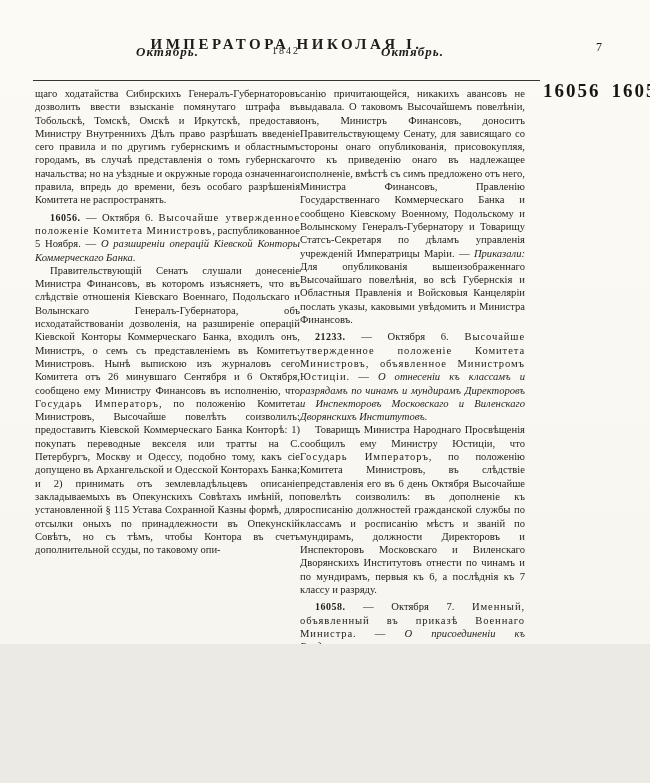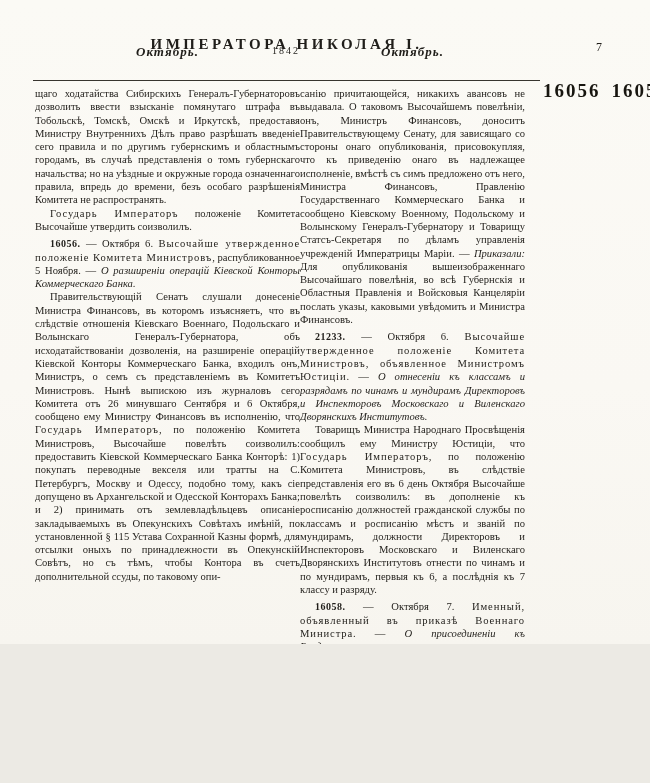--- a/index.html
+++ b/index.html
@@ -78,21 +78,20 @@
 
   <div class="margin-nums">
     <span>16056</span>
     <span>16057</span>
     <span>16058</span>
   </div>
 
   <div class="cols">
     <div class="col">
         <p><span>щаго ходатайства Сибирскихъ Генералъ-Губернаторовъ дозволить ввести взысканіе помянутаго штрафа въ Тобольскѣ, Томскѣ, Омскѣ и Иркутскѣ, предоставя Министру Внутреннихъ Дѣлъ право разрѣшать введеніе сего правила и по другимъ губернскимъ и областнымъ городамъ, въ случаѣ представленія о томъ губернскаго начальства; но на уѣздные и окружные города означеннаго правила, впредь до времени, безъ особаго разрѣшенія Комитета не распространять.</span></p>
-        <p class="indent"><span class="seg-g">Государь Императоръ</span><span> положеніе Комитета Высочайше утвердить соизволилъ.</span></p>
         <p class="indent heading"><span class="seg-num">16056.</span><span> — Октября 6. </span><span class="seg-g">Высочайше утвержденное положеніе Комитета Министровъ</span><span>, распубликованное 5 Ноября. — </span><span class="seg-i">О разширеніи операцій Кіевской Конторы Коммерческаго Банка.</span></p>
         <p class="indent"><span>Правительствующій Сенатъ слушали донесеніе Министра Финансовъ, въ которомъ изъясняетъ, что въ слѣдствіе отношенія Кіевскаго Военнаго, Подольскаго и Волынскаго Генералъ-Губернатора, объ исходатайствованіи дозволенія, на разширеніе операцій Кіевской Конторы Коммерческаго Банка, входилъ онъ, Министръ, о семъ съ представленіемъ въ Комитетъ Министровъ. Нынѣ выпискою изъ журналовъ сего Комитета отъ 26 минувшаго Сентября и 6 Октября, сообщено ему Министру Финансовъ въ исполненію, что </span><span class="seg-g">Государь Императоръ</span><span>, по положенію Комитета Министровъ, Высочайше повелѣть соизволилъ: предоставить Кіевской Коммерческаго Банка Конторѣ: 1) покупать переводные векселя или тратты на С. Петербургъ, Москву и Одессу, подобно тому, какъ сіе допущено въ Архангельской и Одесской Конторахъ Банка; и 2) принимать отъ землевладѣльцевъ описаніе закладываемыхъ въ Опекунскихъ Совѣтахъ имѣній, по установленной § 115 Устава Сохранной Казны формѣ, для отсылки оныхъ по принадлежности въ Опекунскій Совѣтъ, но съ тѣмъ, чтобы Контора въ счетъ дополнительной ссуды, по таковому опи-</span></p>
       </div>
     <div class="col">
         <p><span>санію причитающейся, никакихъ авансовъ не выдавала. О таковомъ Высочайшемъ повелѣніи, онъ, Министръ Финансовъ, доноситъ Правительствующему Сенату, для зависящаго со стороны онаго опубликованія, присовокупляя, что къ приведенію онаго въ надлежащее исполненіе, вмѣстѣ съ симъ предложено отъ него, Министра Финансовъ, Правленію Государственнаго Коммерческаго Банка и сообщено Кіевскому Военному, Подольскому и Волынскому Генералъ-Губернатору и Товарищу Статсъ-Секретаря по дѣламъ управленія учрежденій Императрицы Маріи. — </span><span class="seg-i">Приказали:</span><span> Для опубликованія вышеизображеннаго Высочайшаго повелѣнія, во всѣ Губернскія и Областныя Правленія и Войсковыя Канцеляріи послать указы, каковыми увѣдомить и Министра Финансовъ.</span></p>
         <p class="indent heading"><span class="seg-num">21233.</span><span> — Октября 6. </span><span class="seg-g">Высочайше утвержденное положеніе Комитета Министровъ, объявленное Министромъ Юстиціи</span><span>. — </span><span class="seg-i">О отнесеніи къ классамъ и разрядамъ по чинамъ и мундирамъ Директоровъ и Инспекторовъ Московскаго и Виленскаго Дворянскихъ Институтовъ.</span></p>
         <p class="indent"><span>Товарищъ Министра Народнаго Просвѣщенія сообщилъ ему Министру Юстиціи, что </span><span class="seg-g">Государь Императоръ</span><span>, по положенію Комитета Министровъ, въ слѣдствіе представленія его въ 6 день Октября Высочайше повелѣть соизволилъ: въ дополненіе къ росписанію должностей гражданской службы по классамъ и росписанію мѣстъ и званій по мундирамъ, должности Директоровъ и Инспекторовъ Московскаго и Виленскаго Дворянскихъ Институтовъ отнести по чинамъ и по мундирамъ, первыя къ 6, а послѣднія къ 7 классу и разряду.</span></p>
         <p class="indent heading"><span class="seg-num">16058.</span><span> — Октября 7. </span><span class="seg-g">Именный, объявленный въ приказѣ Военнаго Министра</span><span>. — </span><span class="seg-i">О присоединеніи къ Владикавказскому казачьему полку Малороссійскаго казачьяго № 1 и военныя поселенія, на военно-Грузинской дорогѣ водворенныя.</span></p>
         <p class="indent"><span class="seg-g">Государь Императоръ</span><span> Императоръ по-</span></p>
       </div>

